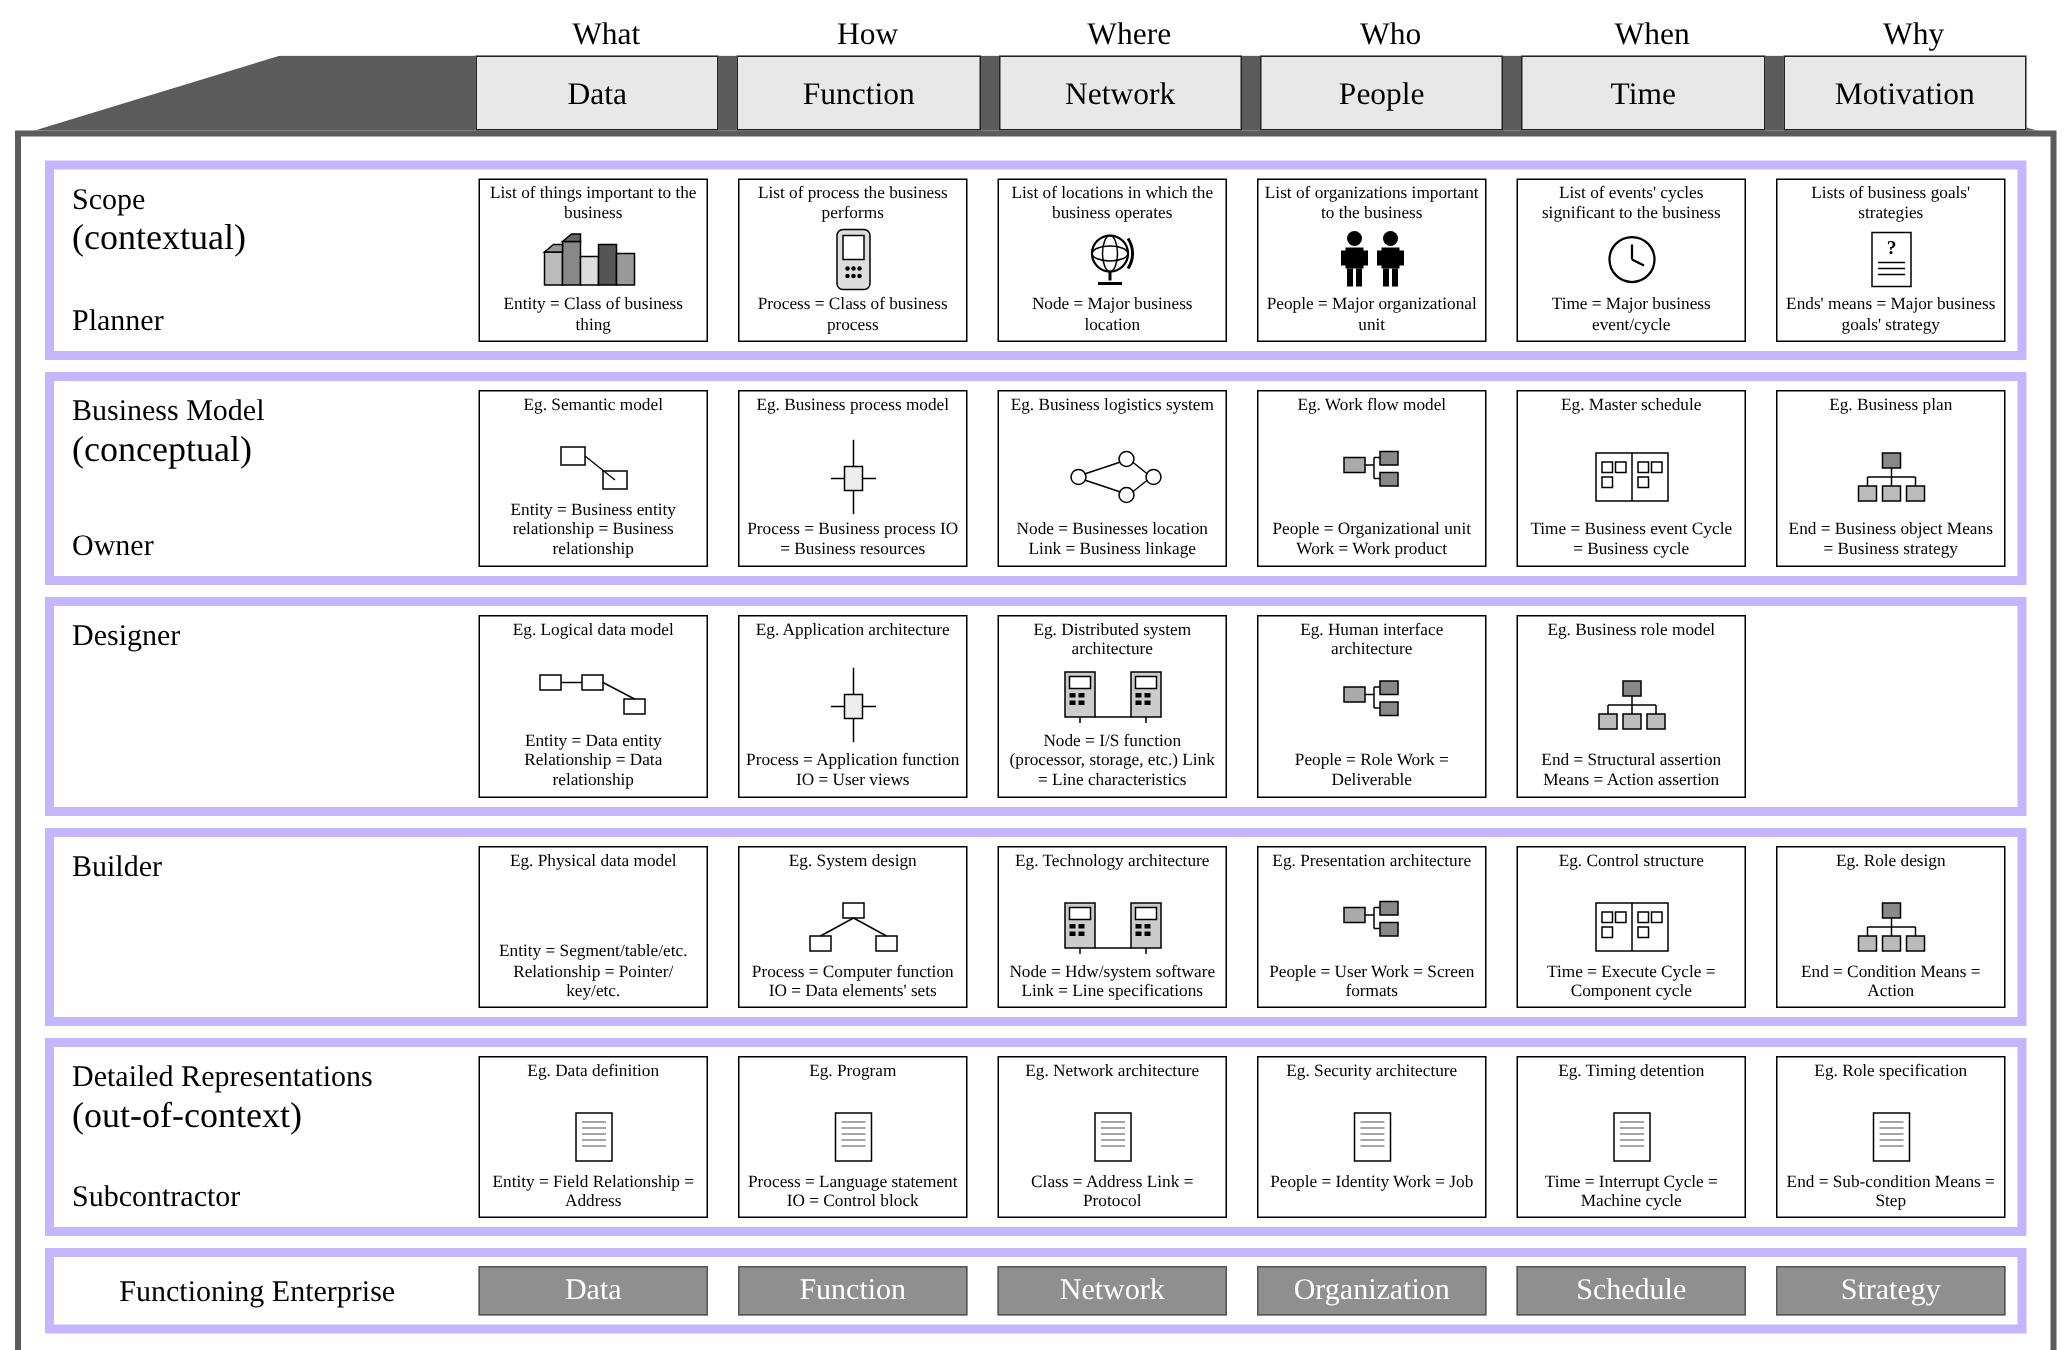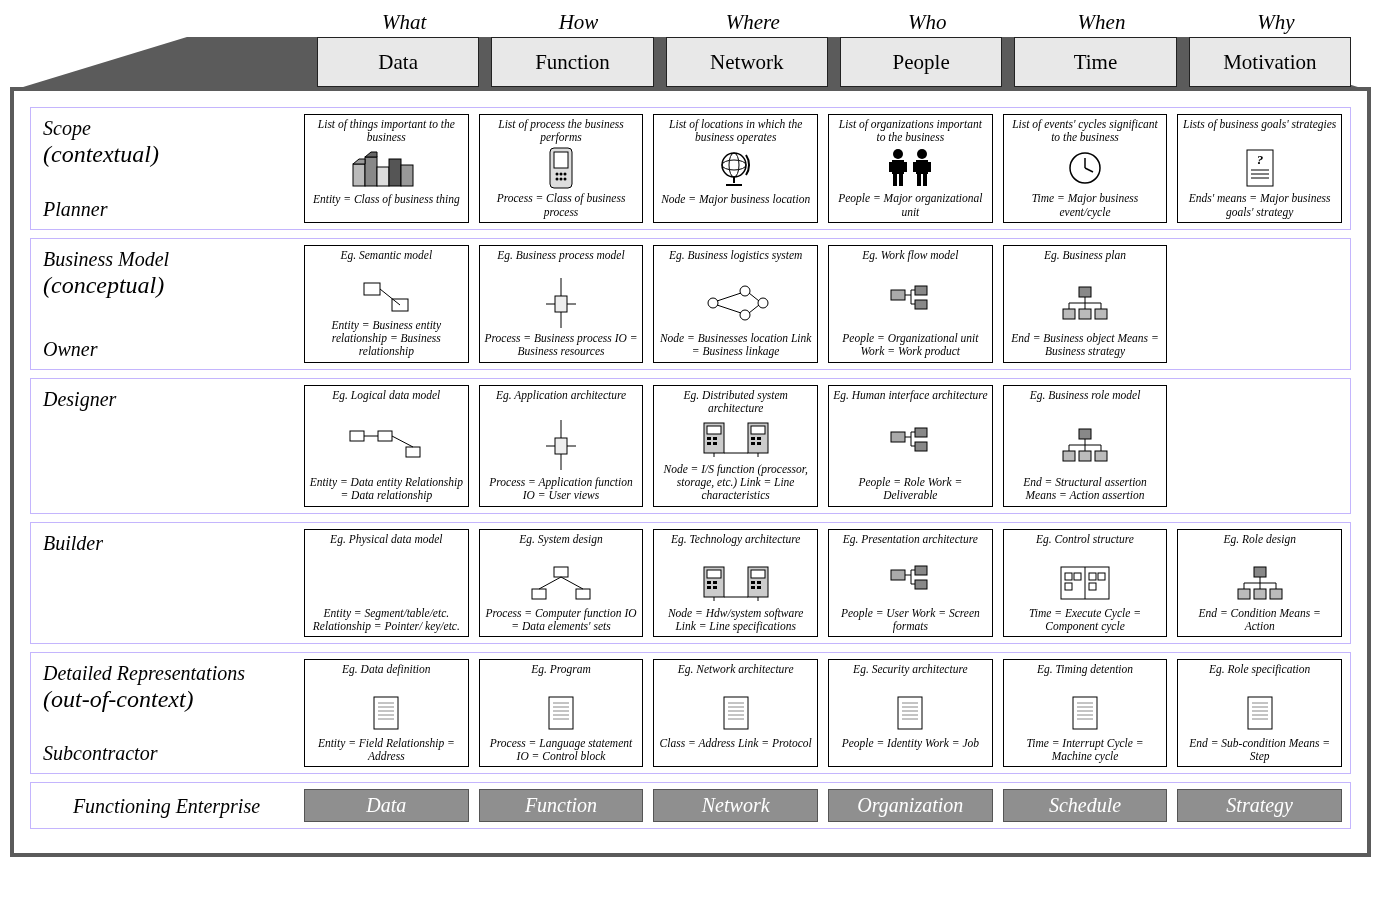--- a/index.html
+++ b/index.html
@@ -10,21 +10,20 @@
     font-family: Georgia, 'Times New Roman', serif;
     color: #000;
     width: 1381px;
   }
   .wrap { width: 1361px; margin: 0 auto; }
   .header-row {
     display: grid;
     grid-template-columns: 275px repeat(6, 1fr);
     column-gap: 24px;
     padding: 0 20px;
-    font-style: italic;
   }
   .header-row .qlabel {
     text-align: center;
     font-size: 21px;
     padding-bottom: 2px;
   }
   .tabwrap { position: relative; height: 50px; }
   .tabbar {
     position: absolute; inset: 0;
     display: grid;
@@ -45,28 +44,27 @@
     clip-path: polygon(13% 0, 87% 0, 100% 100%, 0 100%);
     z-index: -1;
   }
   .body {
     border: 4px solid #5b5b5b;
     border-top-width: 4px;
     padding: 8px 16px 16px 16px;
     background: #fff;
   }
   .rowbox {
-    border: 1px solid #c4b5fd;
+    border: 6px solid #c4b5fd;
     margin: 8px 0;
     padding: 6px 8px;
     display: grid;
     grid-template-columns: 255px repeat(6, 1fr);
-    column-gap: 10px;
+    column-gap: 20px;
     min-height: 118px;
-    font-style: italic;
   }
   .rowbox.short { min-height: 40px; align-items: center; }
   .rowlabel {
     display: flex; flex-direction: column; justify-content: space-between;
     font-size: 20px;
     line-height: 1.2;
     padding: 2px 4px;
   }
   .rowlabel .sub { font-size: 24px; }
   .cell {
@@ -273,20 +271,36 @@
         <rect x="30" y="16" width="12" height="9" fill="#888" stroke="#000"></rect>
         <line x1="20" y1="11" x2="26" y2="11" stroke="#000"></line>
         <line x1="26" y1="6" x2="26" y2="20" stroke="#000"></line>
         <line x1="26" y1="6" x2="30" y2="6" stroke="#000"></line>
         <line x1="26" y1="20" x2="30" y2="20" stroke="#000"></line>
       </svg>
             </div>
             <div class="bot">People = Organizational unit Work = Work product</div>
           </div>
           <div class="cell">
+            <div class="top">Eg. Master schedule</div>
+            <div class="mid">
+              <svg width="56" height="40" viewBox="0 0 56 40">
+        <rect x="4" y="4" width="48" height="32" fill="#fff" stroke="#000"></rect>
+        <line x1="28" y1="4" x2="28" y2="36" stroke="#000"></line>
+        <rect x="8" y="10" width="7" height="7" fill="none" stroke="#000"></rect>
+        <rect x="17" y="10" width="7" height="7" fill="none" stroke="#000"></rect>
+        <rect x="8" y="20" width="7" height="7" fill="none" stroke="#000"></rect>
+        <rect x="32" y="10" width="7" height="7" fill="none" stroke="#000"></rect>
+        <rect x="41" y="10" width="7" height="7" fill="none" stroke="#000"></rect>
+        <rect x="32" y="20" width="7" height="7" fill="none" stroke="#000"></rect>
+      </svg>
+            </div>
+            <div class="bot">Time = Business event Cycle = Business cycle</div>
+          </div>
+          <div class="cell">
             <div class="top">Eg. Business plan</div>
             <div class="mid">
               <svg width="56" height="40" viewBox="0 0 56 40">
         <rect x="22" y="4" width="12" height="10" fill="#888" stroke="#000"></rect>
         <rect x="6" y="26" width="12" height="10" fill="#bbb" stroke="#000"></rect>
         <rect x="22" y="26" width="12" height="10" fill="#bbb" stroke="#000"></rect>
         <rect x="38" y="26" width="12" height="10" fill="#bbb" stroke="#000"></rect>
         <line x1="28" y1="14" x2="28" y2="20" stroke="#000"></line>
         <line x1="12" y1="20" x2="44" y2="20" stroke="#000"></line>
         <line x1="12" y1="20" x2="12" y2="26" stroke="#000"></line>

